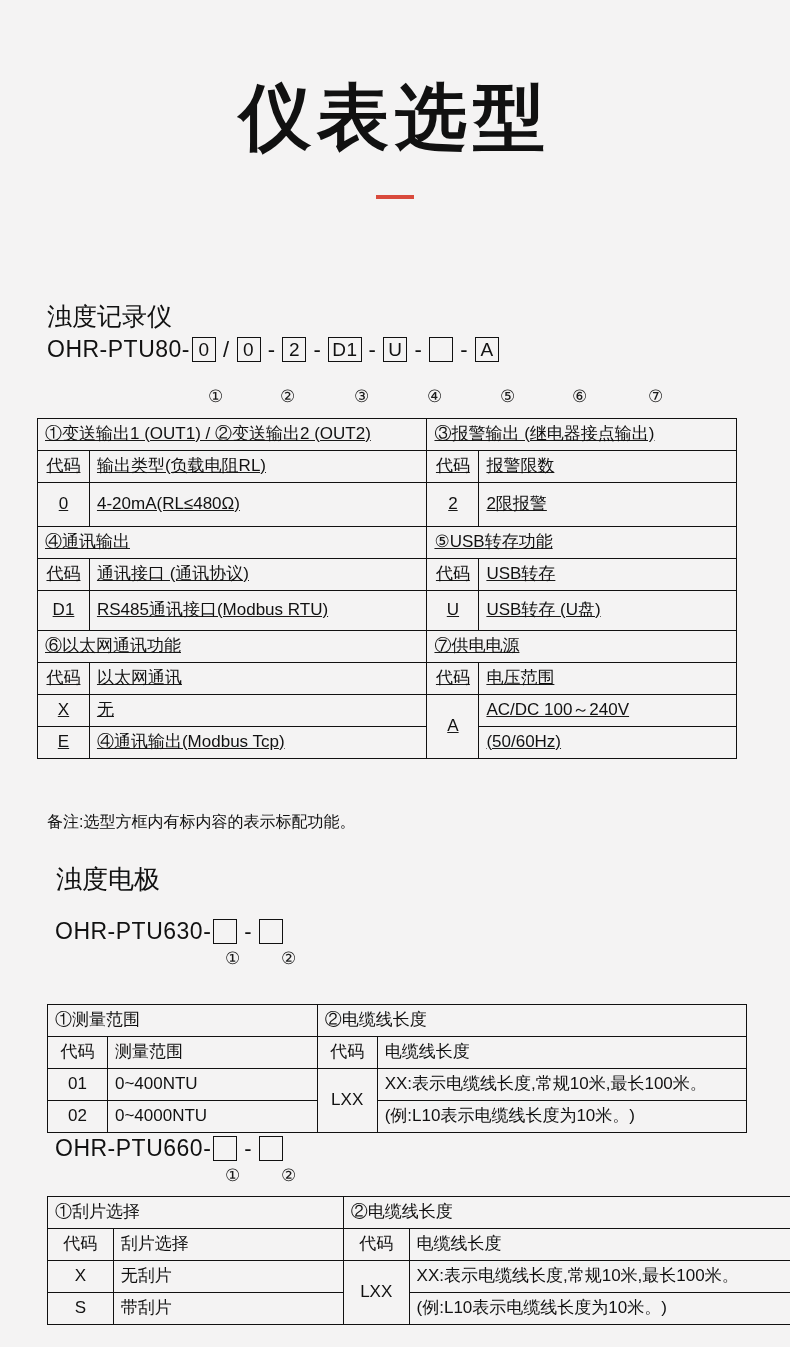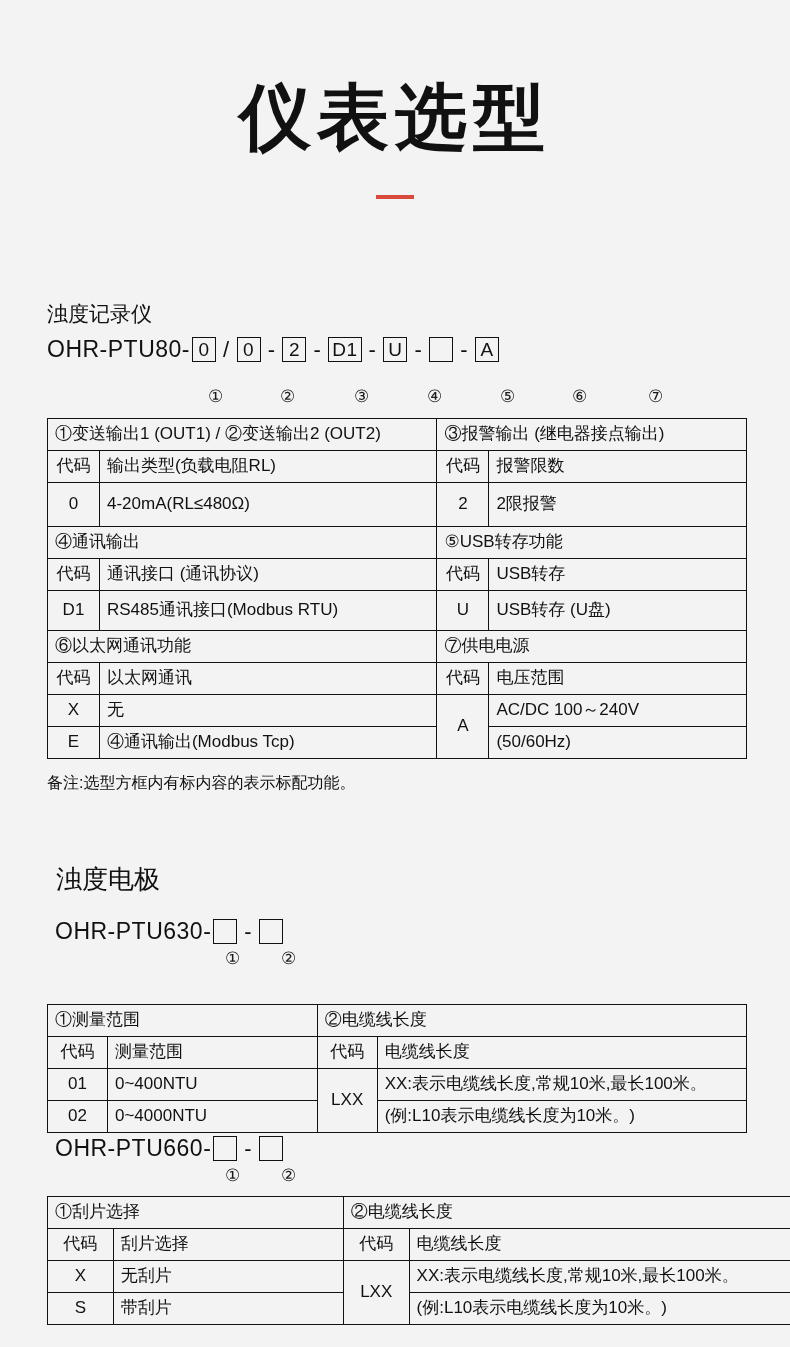--- a/index.html
+++ b/index.html
@@ -37,21 +37,21 @@
   }
   .title-rule {
     width: 38px;
     height: 4px;
     background: #d94a3c;
     margin: 38px auto 0 auto;
   }
 
   
   .section-title {
-    font-size: 21px;
+    font-size: 25px;
     font-weight: normal;
     color: #111;
     margin: 0;
   }
   .sec1-title { position: absolute; left: 47px; top: 300px; }
   .sec2-title { position: absolute; left: 56px; top: 862px; font-size: 26px;}
 
   
   .model-line {
     position: absolute;
@@ -142,21 +142,21 @@
   </div>
 
   <span class="circ" style="left:208px; top:386px;">①</span>
   <span class="circ" style="left:280px; top:386px;">②</span>
   <span class="circ" style="left:354px; top:386px;">③</span>
   <span class="circ" style="left:427px; top:386px;">④</span>
   <span class="circ" style="left:500px; top:386px;">⑤</span>
   <span class="circ" style="left:572px; top:386px;">⑥</span>
   <span class="circ" style="left:648px; top:386px;">⑦</span>
 
-  <table class="grid" style="left:47px; top:418px; width:700px;">
+  <table class="grid" style="left:37px; top:418px; width:700px;text-decoration:underline;">
     <colgroup>
       <col style="width:52px">
       <col style="width:338px">
       <col style="width:52px">
       <col style="width:258px">
     </colgroup>
     <tbody>
       <tr>
         <td class="hd" colspan="2">①变送输出1 (OUT1) / ②变送输出2 (OUT2)</td>
         <td class="hd" colspan="2">③报警输出 (继电器接点输出)</td>
@@ -206,21 +206,21 @@
         <td style="border-bottom:none;">AC/DC 100～240V</td>
       </tr>
       <tr>
         <td class="ctr">E</td>
         <td>④通讯输出(Modbus Tcp)</td>
         <td>(50/60Hz)</td>
       </tr>
     </tbody>
   </table>
 
-  <div class="remark" style="left:47px; top:773px;">备注:选型方框内有标内容的表示标配功能。</div>
+  <div class="remark" style="left:47px; top:812px;">备注:选型方框内有标内容的表示标配功能。</div>
 
   <div class="section-title sec2-title">浊度电极</div>
 
   <div class="model-line" style="left:55px; top:918px;justify-content:space-between;">
     <span class="txt">OHR-PTU630-</span>
     <span class="box"></span>
     <span class="sep">-</span>
     <span class="box"></span>
   </div>
   <span class="circ" style="left:225px; top:948px;">①</span>

